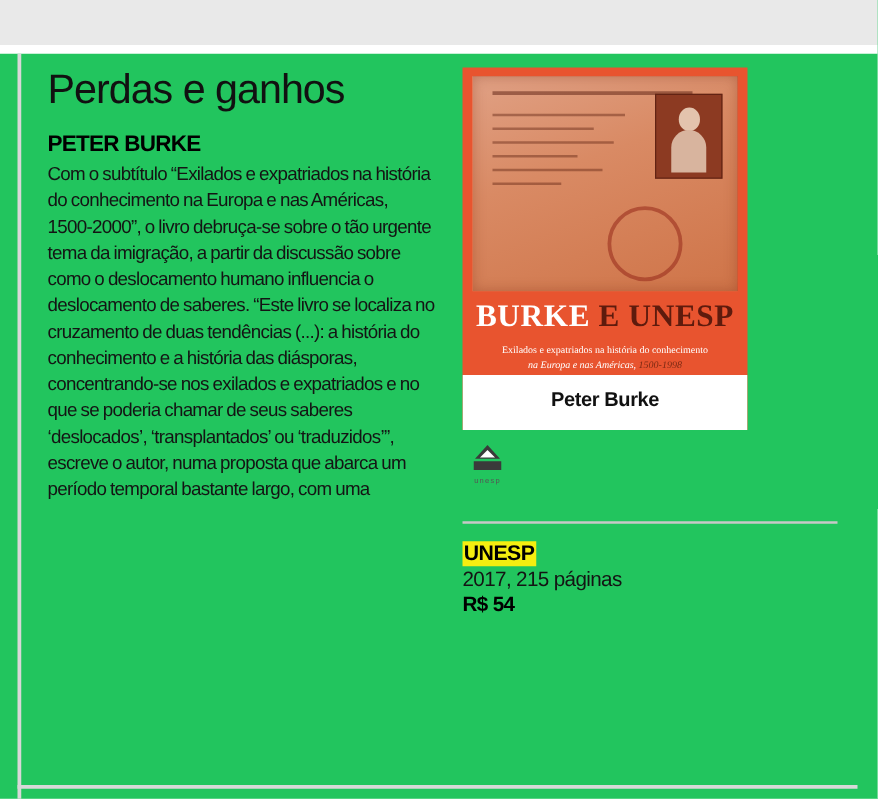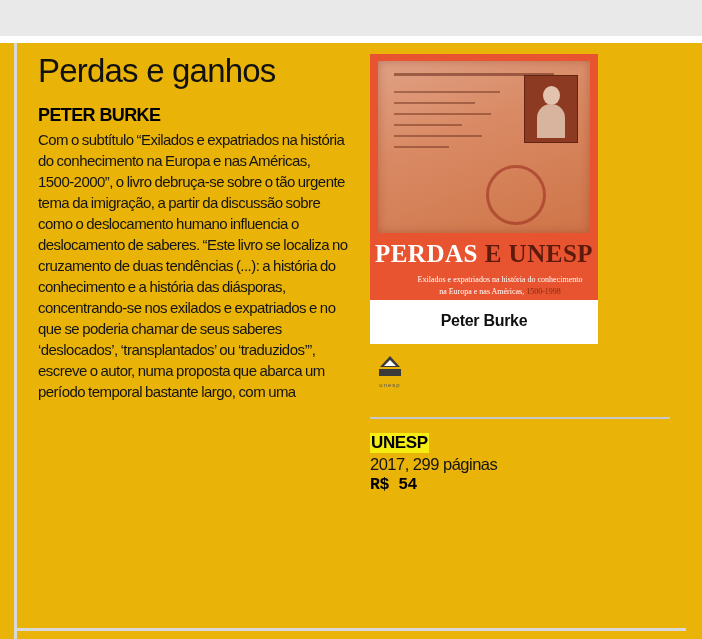--- a/index.html
+++ b/index.html
@@ -11,21 +11,21 @@
     width: 702px;
     height: 639px;
     overflow: hidden;
     font-family: "Liberation Sans", sans-serif;
     color: #1a1a1a;
   }
   .page {
     position: relative;
     width: 702px;
     height: 639px;
-    background: #eab308;
+    background: #22c55e;
   }
   
   .top-band {
     position: absolute;
     left: 0;
     top: 0;
     width: 702px;
     height: 36px;
     background: #e9e9e9;
   }
@@ -197,23 +197,23 @@
   .cover-sub {
     position: absolute;
     left: 0;
     top: 220px;
     width: 228px;
     text-align: center;
     font-size: 8px;
     line-height: 1.45;
     color: #ffffff;
     font-family: "Liberation Serif", serif;
-    margin-left: 16px;
   }
   .cover-sub .it {
+    font-style: italic;
     text-align: center;
   }
   .cover-sub .dark {
     color: #7d2a14;
   }
   .cover-author {
     position: absolute;
     left: 0;
     top: 258px;
     width: 228px;
@@ -277,21 +277,20 @@
     letter-spacing: -0.5px;
     color: #141414;
     margin-top: 2px;
   }
   .pub-price {
     font-size: 16.5px;
     font-weight: bold;
     letter-spacing: -0.5px;
     color: #000;
     margin-top: 1px;
-    font-family: Liberation Mono, monospace;
   }
   .pull-quote {
     position: absolute;
     left: 4px;
     top: 490px;
     width: 300px;
     font-size: 16.5px;
     line-height: 1.40;
     letter-spacing: -0.55px;
     color: #141414;
@@ -324,21 +323,21 @@
             <i></i>
             <i></i>
             <i></i>
             <i></i>
             <i></i>
         </div>
         <div class="doc-portrait"></div>
         <div class="doc-stamp"></div>
       </div>
       <div class="cover-title">
-        <span class="wt">PERDAS</span>
+        <span class="wt">BURKE</span>
         <span class="em">E</span>
         <span class="em">UNESP</span>
       </div>
       <div class="cover-sub">
         <span>Exilados e expatriados na história do conhecimento</span><br>
         <span class="it">na Europa e nas Américas,</span>
         <span class="it dark">1500-1998</span>
       </div>
       <div class="cover-bottom-white"></div>
       <div class="cover-author">Peter Burke</div>
@@ -352,19 +351,19 @@
           <polygon points="13,6 19,12 7,12" fill="#ffffff"></polygon>
         </svg>
       </div>
       <div class="logo-name">unesp</div>
     </div>
 
     <div class="divider"></div>
 
     <div class="pub-block">
       <div><span class="pub-name">UNESP</span></div>
-      <div class="pub-meta">2017, 299 páginas</div>
+      <div class="pub-meta">2017, 215 páginas</div>
       <div class="pub-price">R$ 54</div>
     </div>
 
 
   </div>
 </div>
 
 </body></html>

